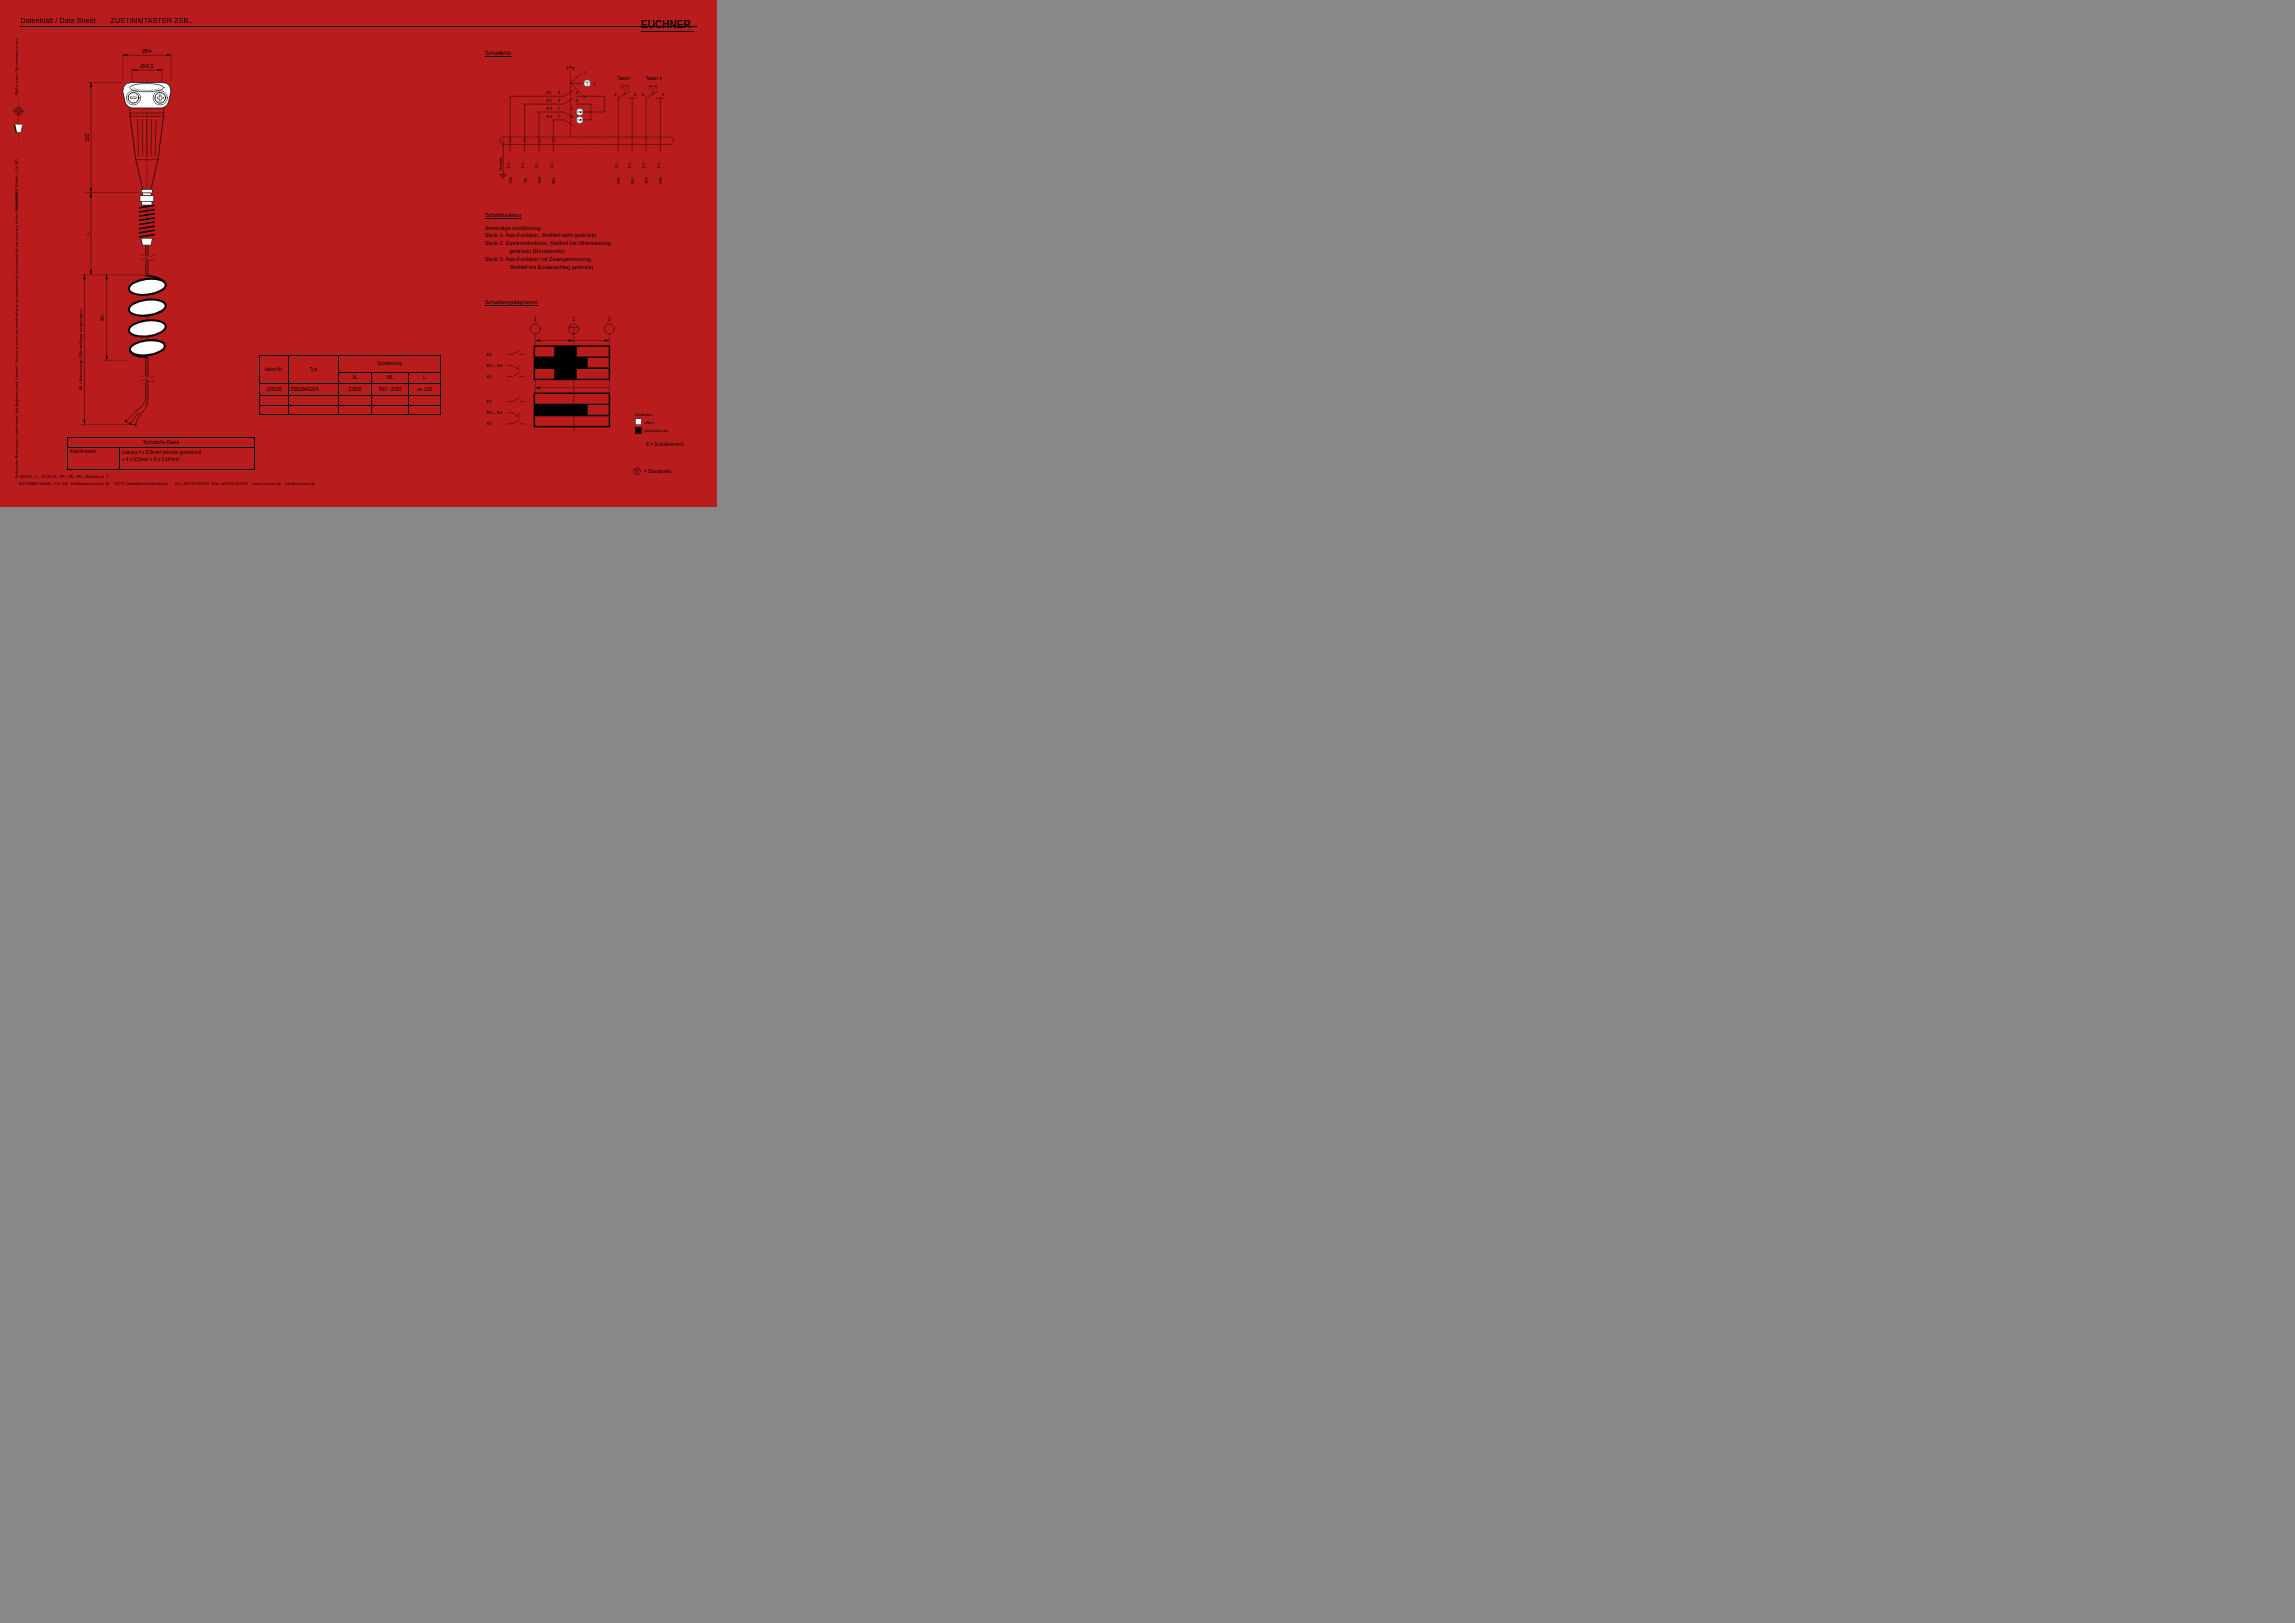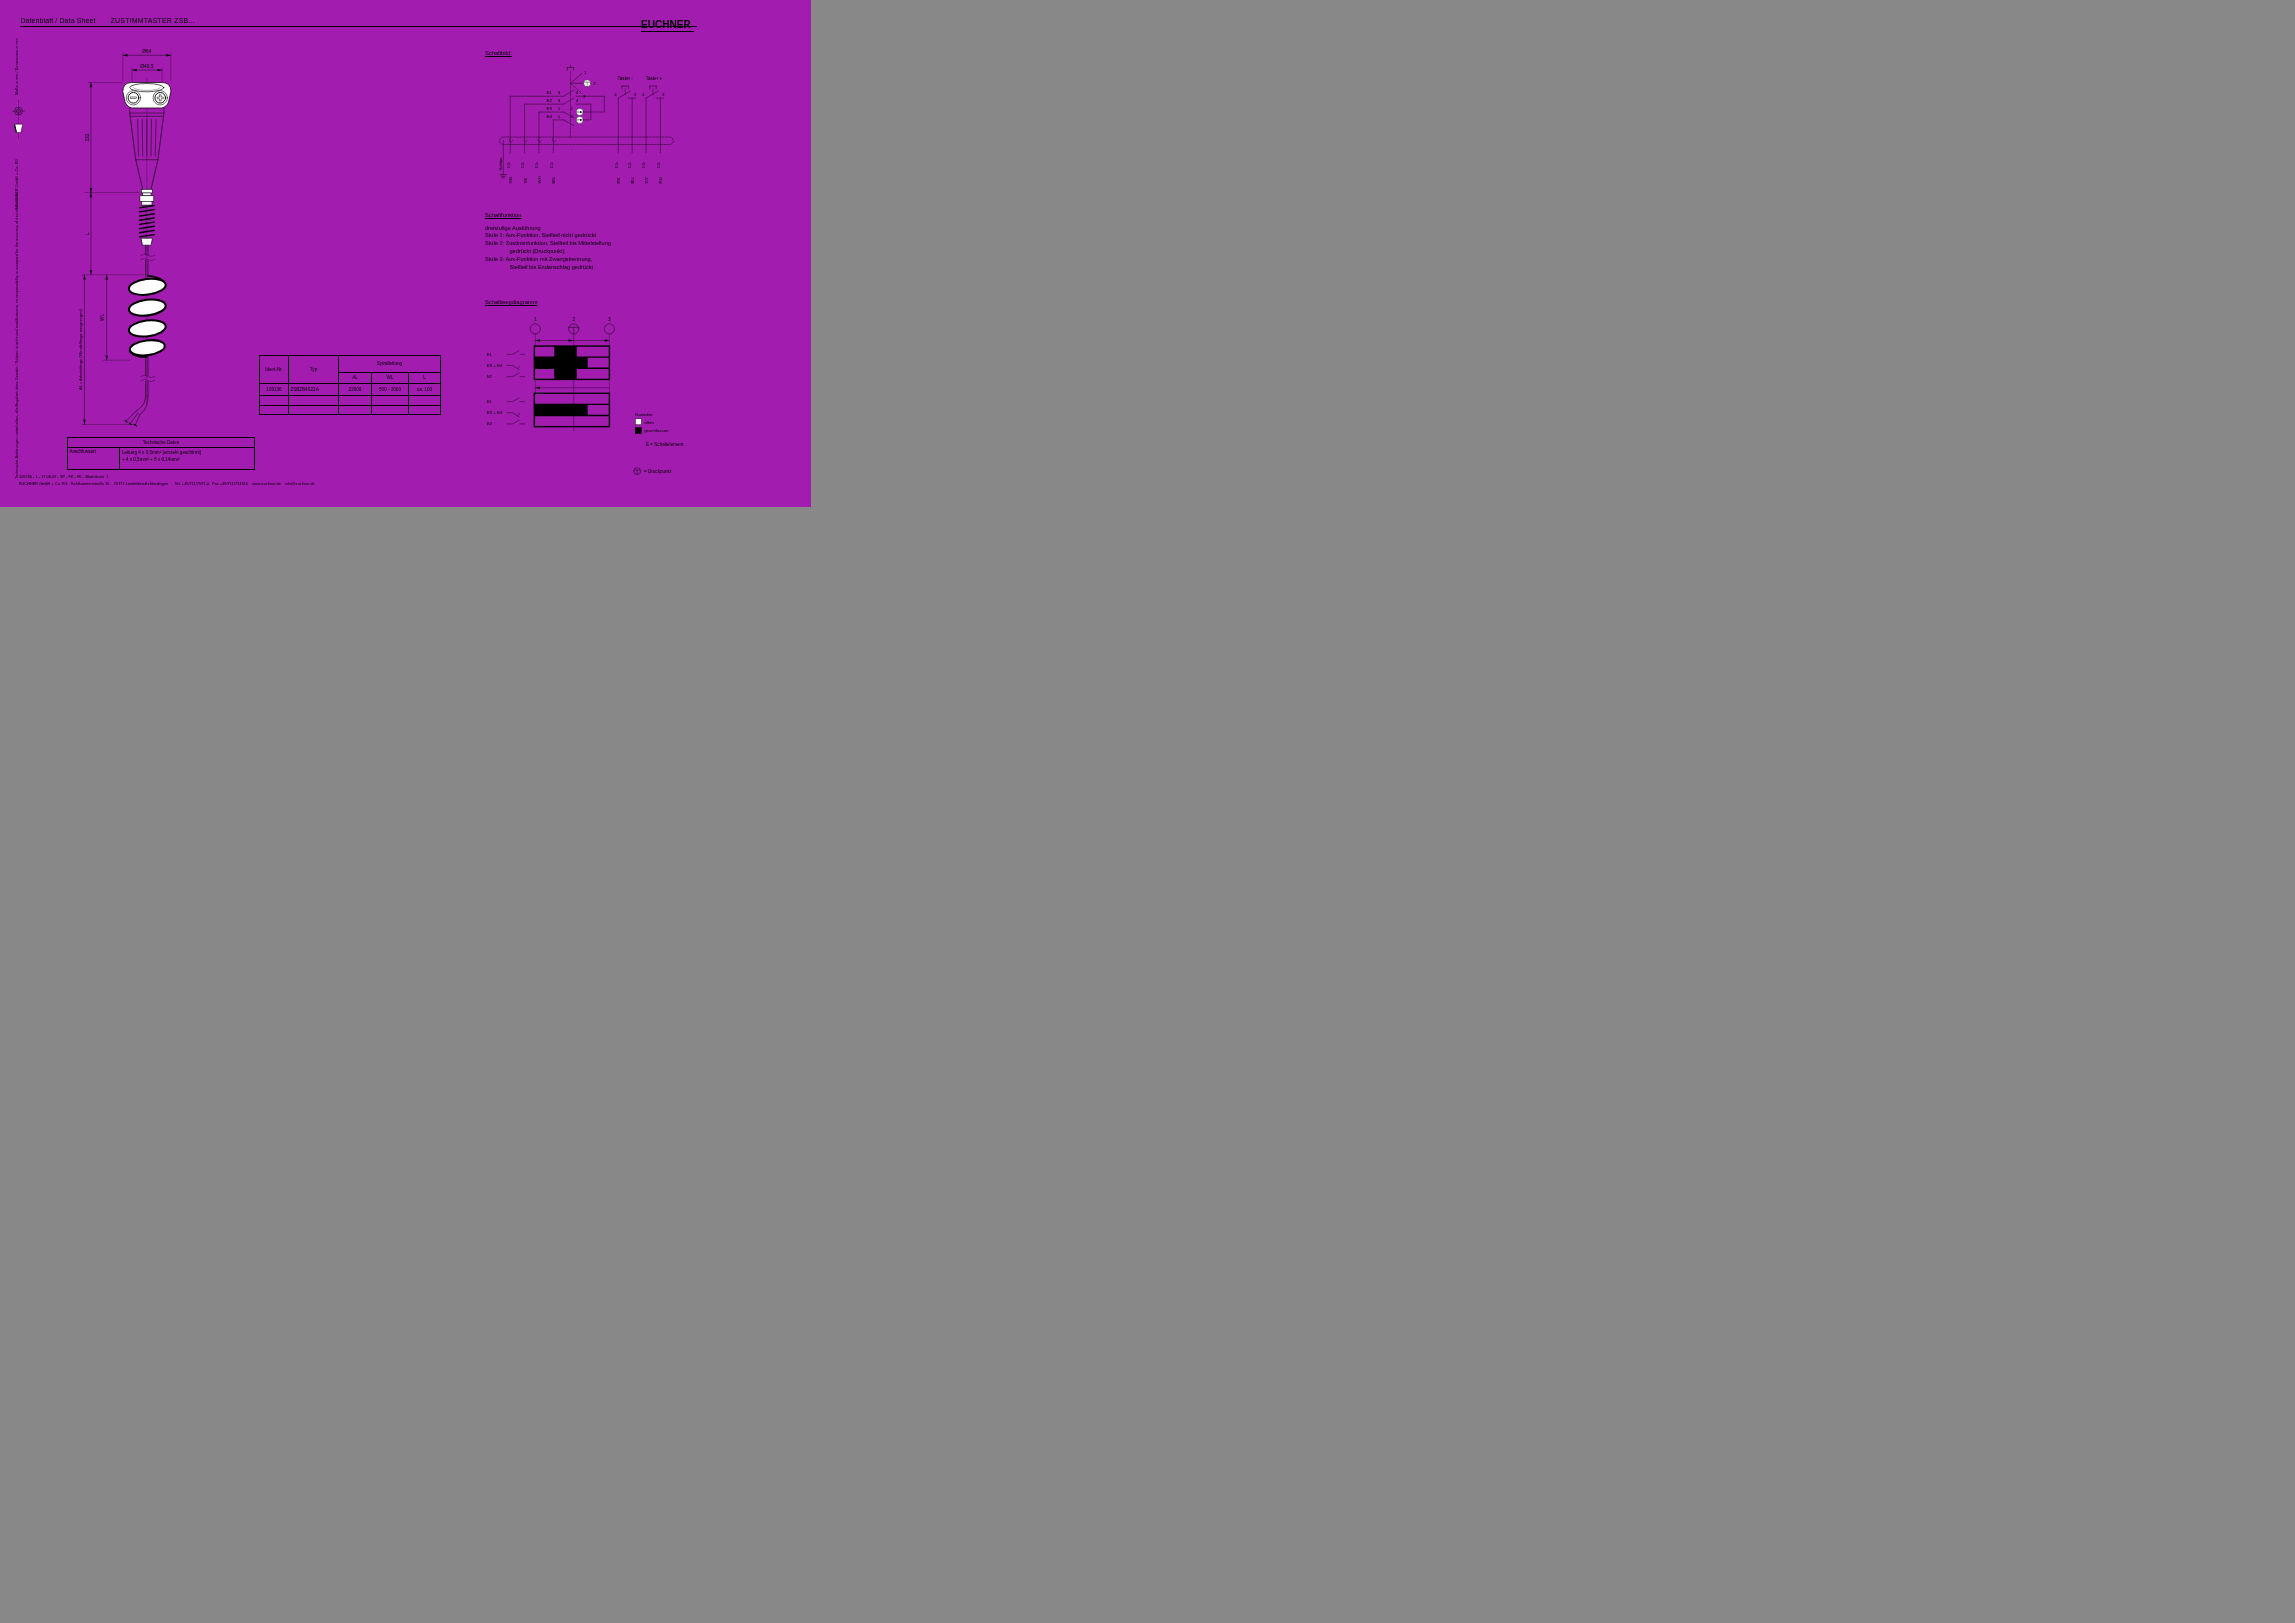--- a/index.html
+++ b/index.html
@@ -1,16 +1,16 @@
 <!DOCTYPE html>
 <html style="font-size:7.4px"><head>
 <meta charset="utf-8">
 <style>
   html,body{margin:0;padding:0;background:#888;}
-  #sheet{position:relative;width:811px;height:507px;background:#a21caf;overflow:hidden;
+  #sheet{position:relative;width:717px;height:507px;background:#b91c1c;overflow:hidden;
          font-family:"Liberation Sans","DejaVu Sans",sans-serif;color:#000;}
   .abs{position:absolute;}
   .rot{transform:rotate(-90deg);transform-origin:0 0;white-space:nowrap;}
   #title-left{font-size:7px;letter-spacing:0.1px;}
   #title-prod{font-size:7px;letter-spacing:0.2px;}
   #logo{font-size:10.6px;font-weight:800;letter-spacing:0;transform:scaleX(.95);transform-origin:left center;}
   .hr{background:#000;}
   .sfn-title,.swd-title,.sb-title{font-size:5.8px;text-decoration:underline;}
   .sfn-line{font-size:5.6px;line-height:7.9px;white-space:pre;}
   .sfn-ind{padding-left:24.5px;}

